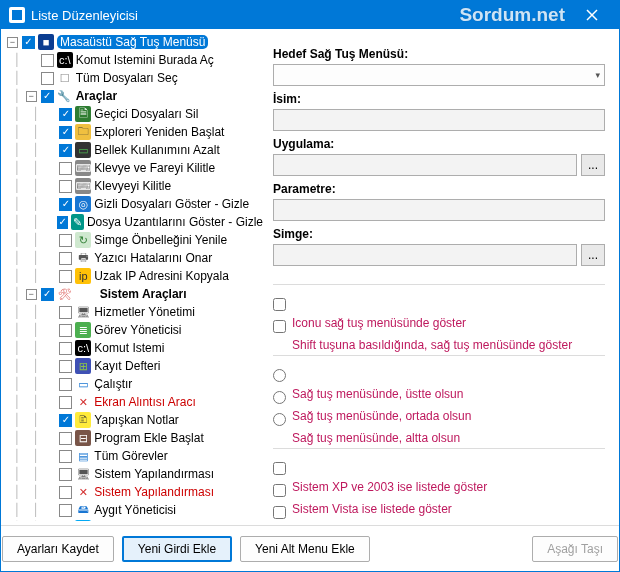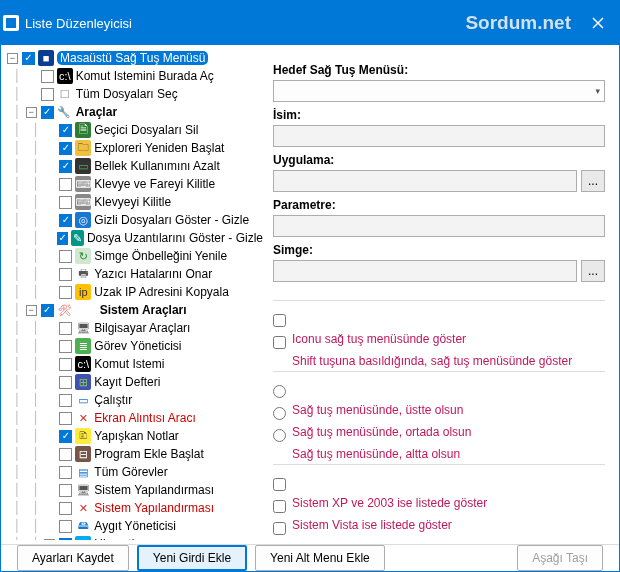--- a/index.html
+++ b/index.html
@@ -1,17 +1,17 @@
 <!DOCTYPE html>
 <html><head>
 <meta charset="utf-8">
 <style>
 * { margin:0; padding:0; box-sizing:border-box; font-family:"Segoe UI",Tahoma,sans-serif; font-size:12px; }
 body { background:#fff; width:620px; height:572px; overflow:hidden; border:1px solid #0078d7; display:flex; flex-direction:column; }
-.titlebar { height:44px; background:#0078d7; color:#fff; display:flex; align-items:center; padding:0 2px; }
+.titlebar { height:28px; background:#0078d7; color:#fff; display:flex; align-items:center; padding:0 8px; }
 .titlebar .icon { width:16px; height:16px; background:#fff; border-radius:2px; margin-right:6px; position:relative; }
 .titlebar .icon::after { content:""; position:absolute; left:3px; top:3px; width:10px; height:10px; background:#0078d7;}
 .titlebar .title { flex:0 0 auto; font-size:13px; }
 .titlebar .spacer { flex:1; }
 .titlebar .brand { color:#cde4f7; font-size:19px; font-weight:bold; margin-right:8px; text-shadow:0 0 1px #005a9e;}
 .titlebar .close { width:38px; height:28px; display:flex; align-items:center; justify-content:center; cursor:pointer; }
 .titlebar .close svg { width:12px; height:12px; stroke:#fff; stroke-width:1.5; }
 
 .main { flex:1; display:flex; overflow:hidden; padding:4px; gap:8px; }
 .tree-wrap { width:258px; border:none; overflow-y:auto; overflow-x:hidden; padding-left:2px; }
@@ -36,21 +36,21 @@
 .txt { width:100%; height:22px; border:1px solid #adadad; background:#f3f3f3; padding:2px 4px; }
 .row { display:flex; gap:4px; }
 .row .txt { flex:1; }
 .btn-small { width:24px; height:22px; border:1px solid #adadad; background:#e9e9e9; cursor:pointer; display:flex; align-items:center; justify-content:center; }
 
 .group { border:1px solid #dcdcdc; border-left:none; border-right:none; border-bottom:none; margin-top:18px; padding-top:8px; }
 .gchk { display:flex; align-items:center; height:22px; }
 .gchk input[type=checkbox], .gchk input[type=radio] { margin-right:6px; }
 .gchk label { color:#be185d;margin-top:37px; }
 
-.footer { height:27px; border-top:1px solid #dcdcdc; display:flex; align-items:center; padding:0 16px; gap:8px; }
+.footer { height:46px; border-top:1px solid #dcdcdc; display:flex; align-items:center; padding:0 1px; gap:8px; }
 .btn { height:26px; padding:0 14px; border:1px solid #adadad; background:#fdfdfd; cursor:pointer; border-radius:2px; }
 .btn.primary { border:2px solid #0078d7; background:#e5f1fb; }
 .btn[disabled] { color:#a0a0a0; cursor:default; }
 </style>
 </head>
 <body>
 
 <div class="titlebar">
   <span class="icon"></span>
   <span class="title">Liste Düzenleyicisi</span>
@@ -201,21 +201,21 @@
             <span class="ico" style="background: transparent; color: rgb(217, 83, 79);">🛠</span>
             <span class="lbl" style="font-weight: bold; margin-left: 24px;">Sistem Araçları</span>
           </div>
         </li>
         <li>
           <div class="node">
             <span class="connector" style="white-space: pre;"> │  │ </span>
             <span class="toggle empty"></span>
             <span class="chk"></span>
             <span class="ico" style="background: rgb(255, 255, 255); color: rgb(85, 85, 85);">🖥</span>
-            <span class="lbl">Bilgisayar Araçları</span>
+            <span class="lbl">Hizmetler Yönetimi</span>
           </div>
         </li>
         <li>
           <div class="node">
             <span class="connector" style="white-space: pre;"> │  │ </span>
             <span class="toggle empty"></span>
             <span class="chk"></span>
             <span class="ico" style="background: rgb(76, 175, 80); color: rgb(255, 255, 255);">≣</span>
             <span class="lbl">Görev Yöneticisi</span>
           </div>

